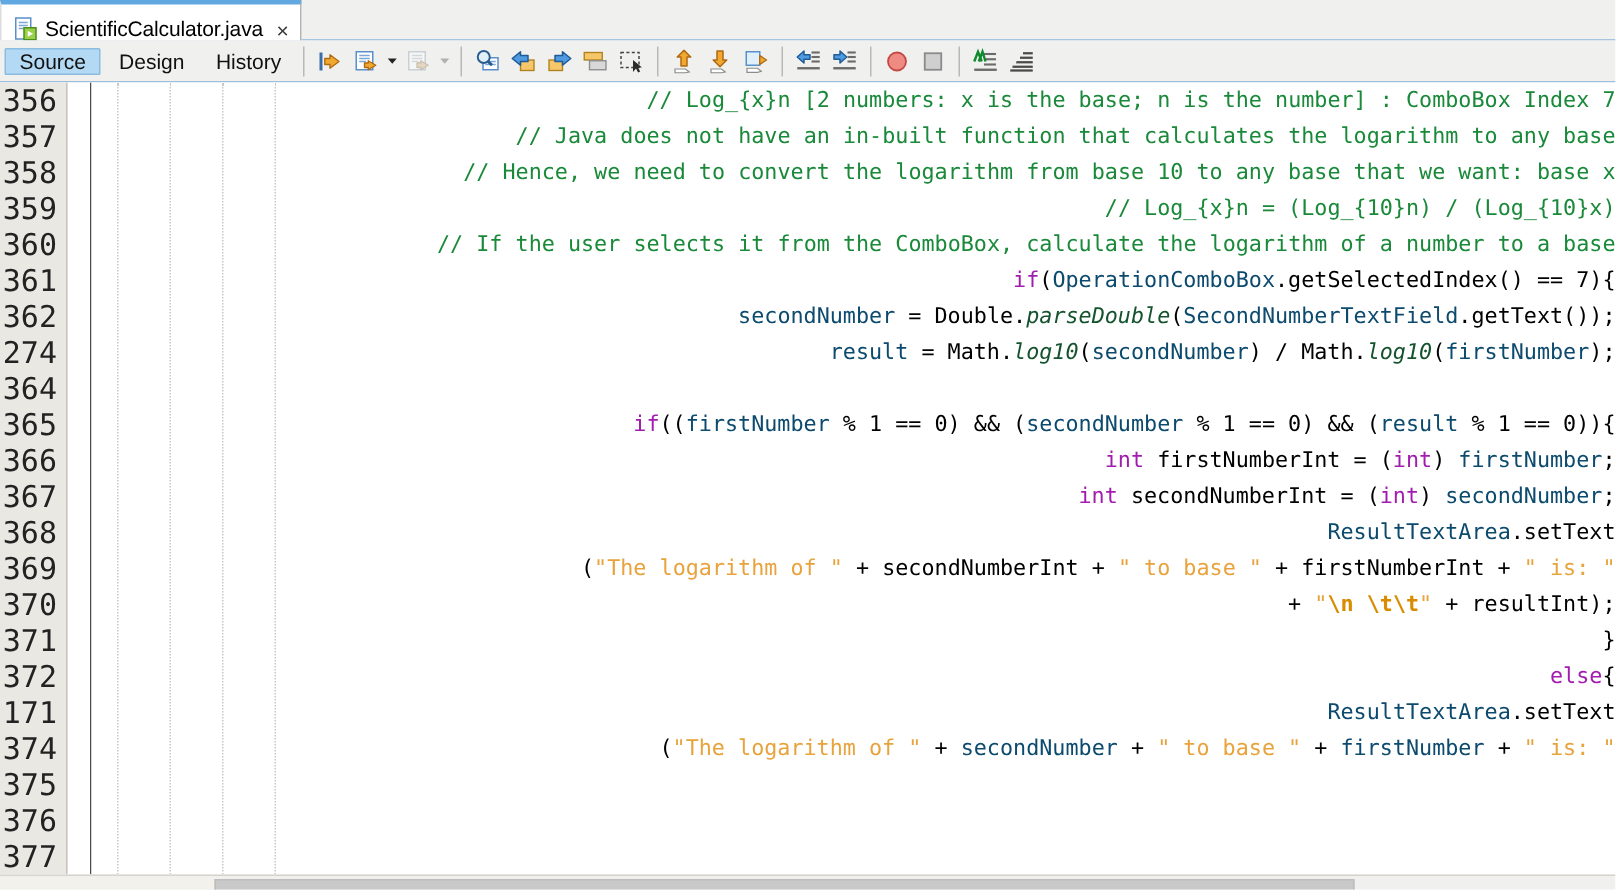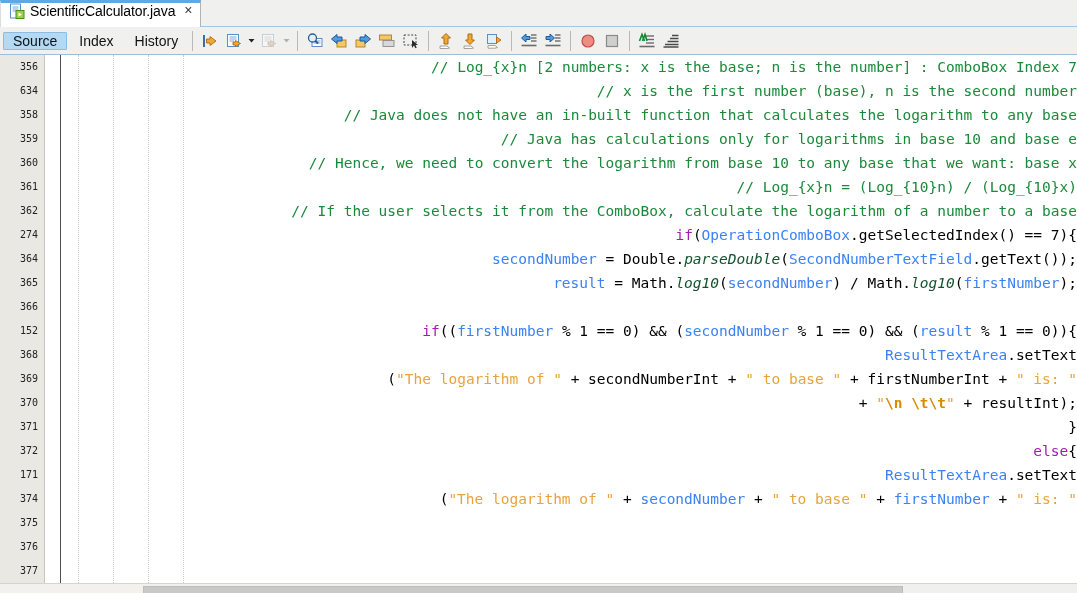--- a/index.html
+++ b/index.html
@@ -23,21 +23,21 @@
     background: #f0f0ef;
     border-bottom: 1px solid #a5c4e0;
     box-sizing: border-box;
   }
   .doc-tab {
     position: absolute;
     left: 0; top: 0;
     height: 27px;
     box-sizing: border-box;
     display: flex;
-    align-items: flex-start;
+    align-items: flex-end;
     padding: 0 6px 0 8px;
     background: #ffffff;
     border-top: 3px solid #62a8e0;
     border-right: 1px solid #b3b3b3;
     border-left: 1px solid #dcdcdc;
   }
   .tab-icon {
     width: 16px; height: 16px;
     margin-right: 5px;
     position: relative;
@@ -115,21 +115,21 @@
     background: #e9e8e2;
     border-right: 1px solid #c6c4bb;
     box-sizing: border-box;
   }
   .gutter-num {
     height: 24px;
     line-height: 24px;
     text-align: right;
     padding-right: 6px;
     font-family: "DejaVu Sans Mono", monospace;
-    font-size: 10px;
+    font-size: 20px;
     color: #222222;
     box-sizing: border-box;
   }
   .glyph-strip {
     position: absolute;
     left: 46px; top: 0; bottom: 0;
     width: 14px;
     background: #ffffff;
   }
   .folding-line {
@@ -161,21 +161,21 @@
     line-height: 24px;
     white-space: pre;
     font-family: "DejaVu Sans Mono", monospace;
     font-size: 14.5px;
     color: #000000;
   }
 
   
   .t-cmt  { color: #1a8a3a; }
   .t-kw   { color: #a21caf; }
-  .t-fld  { color: #3b82f6; }
+  .t-fld  { color: #0c4a6e; }
   .t-str  { color: #e8a33d; }
   .t-esc  { color: #d98c00; font-weight: bold; }
   .t-stat { font-style: italic; color: #14532d; }
   .t-plain{ color: #000000; }
 
   
   .hscroll {
     position: relative;
     height: 14px;
     background: #f0f0ef;
@@ -216,21 +216,21 @@
     <span class="tab-close">×</span>
   </div>
 </div>
 
 <div class="toolbar">
 
   <div class="view-tab active">
     <span>Source</span>
   </div>
   <div class="view-tab">
-    <span>Index</span>
+    <span>Design</span>
   </div>
   <div class="view-tab">
     <span>History</span>
   </div>
 
   <div class="tb-sep"></div>
 
   <div class="tb-btn">
     <svg width="18" height="18" viewBox="0 0 18 18">
       <rect x="2" y="3" width="2" height="12" fill="#3b6ea5"></rect>
@@ -397,31 +397,31 @@
         <line x1="1.5" y1="15" x2="16.5" y2="15"></line>
       </g>
     </svg>
   </div>
 </div>
 
 <div class="editor">
 
   <div class="gutter" id="gutter">
       <div class="gutter-num">356</div>
-      <div class="gutter-num">634</div>
+      <div class="gutter-num">357</div>
       <div class="gutter-num">358</div>
       <div class="gutter-num">359</div>
       <div class="gutter-num">360</div>
       <div class="gutter-num">361</div>
       <div class="gutter-num">362</div>
       <div class="gutter-num">274</div>
       <div class="gutter-num">364</div>
       <div class="gutter-num">365</div>
       <div class="gutter-num">366</div>
-      <div class="gutter-num">152</div>
+      <div class="gutter-num">367</div>
       <div class="gutter-num">368</div>
       <div class="gutter-num">369</div>
       <div class="gutter-num">370</div>
       <div class="gutter-num">371</div>
       <div class="gutter-num">372</div>
       <div class="gutter-num">171</div>
       <div class="gutter-num">374</div>
       <div class="gutter-num">375</div>
       <div class="gutter-num">376</div>
       <div class="gutter-num">377</div>
@@ -429,31 +429,31 @@
   <div class="glyph-strip"></div>
   <div class="folding-line"></div>
 
   <div class="code-area">
     <div class="indent-guide" style="left:17px"></div>
     <div class="indent-guide" style="left:52px"></div>
     <div class="indent-guide" style="left:87px"></div>
     <div class="indent-guide" style="left:122px"></div>
     <div class="code-lines" id="codelines">
         <div class="code-line"><span class="t-cmt">        // Log_{x}n [2 numbers: x is the base; n is the number] : ComboBox Index 7</span></div>
-        <div class="code-line"><span class="t-cmt">        // x is the first number (base), n is the second number</span></div>
         <div class="code-line"><span class="t-cmt">        // Java does not have an in-built function that calculates the logarithm to any base</span></div>
-        <div class="code-line"><span class="t-cmt">        // Java has calculations only for logarithms in base 10 and base e</span></div>
         <div class="code-line"><span class="t-cmt">        // Hence, we need to convert the logarithm from base 10 to any base that we want: base x</span></div>
         <div class="code-line"><span class="t-cmt">        // Log_{x}n = (Log_{10}n) / (Log_{10}x)</span></div>
         <div class="code-line"><span class="t-cmt">        // If the user selects it from the ComboBox, calculate the logarithm of a number to a base</span></div>
         <div class="code-line"><span class="t-plain">        </span><span class="t-kw">if</span><span class="t-plain">(</span><span class="t-fld">OperationComboBox</span><span class="t-plain">.getSelectedIndex() == 7){</span></div>
         <div class="code-line"><span class="t-plain">            </span><span class="t-fld">secondNumber</span><span class="t-plain"> = Double.</span><span class="t-stat">parseDouble</span><span class="t-plain">(</span><span class="t-fld">SecondNumberTextField</span><span class="t-plain">.getText());</span></div>
         <div class="code-line"><span class="t-plain">            </span><span class="t-fld">result</span><span class="t-plain"> = Math.</span><span class="t-stat">log10</span><span class="t-plain">(</span><span class="t-fld">secondNumber</span><span class="t-plain">) / Math.</span><span class="t-stat">log10</span><span class="t-plain">(</span><span class="t-fld">firstNumber</span><span class="t-plain">);</span></div>
         <div class="code-line"><span class="t-plain"></span></div>
         <div class="code-line"><span class="t-plain">            </span><span class="t-kw">if</span><span class="t-plain">((</span><span class="t-fld">firstNumber</span><span class="t-plain"> % 1 == 0) &amp;&amp; (</span><span class="t-fld">secondNumber</span><span class="t-plain"> % 1 == 0) &amp;&amp; (</span><span class="t-fld">result</span><span class="t-plain"> % 1 == 0)){</span></div>
+        <div class="code-line"><span class="t-plain">                </span><span class="t-kw">int</span><span class="t-plain"> firstNumberInt = (</span><span class="t-kw">int</span><span class="t-plain">) </span><span class="t-fld">firstNumber</span><span class="t-plain">;</span></div>
+        <div class="code-line"><span class="t-plain">                </span><span class="t-kw">int</span><span class="t-plain"> secondNumberInt = (</span><span class="t-kw">int</span><span class="t-plain">) </span><span class="t-fld">secondNumber</span><span class="t-plain">;</span></div>
         <div class="code-line"><span class="t-plain">                </span><span class="t-fld">ResultTextArea</span><span class="t-plain">.setText</span></div>
         <div class="code-line"><span class="t-plain">                (</span><span class="t-str">"The logarithm of "</span><span class="t-plain"> + secondNumberInt + </span><span class="t-str">" to base "</span><span class="t-plain"> + firstNumberInt + </span><span class="t-str">" is: "</span></div>
         <div class="code-line"><span class="t-plain">                    + </span><span class="t-str">"</span><span class="t-esc">\n</span><span class="t-str"> </span><span class="t-esc">\t\t</span><span class="t-str">"</span><span class="t-plain"> + resultInt);</span></div>
         <div class="code-line"><span class="t-plain">            }</span></div>
         <div class="code-line"><span class="t-plain">            </span><span class="t-kw">else</span><span class="t-plain">{</span></div>
         <div class="code-line"><span class="t-plain">                </span><span class="t-fld">ResultTextArea</span><span class="t-plain">.setText</span></div>
         <div class="code-line"><span class="t-plain">                (</span><span class="t-str">"The logarithm of "</span><span class="t-plain"> + </span><span class="t-fld">secondNumber</span><span class="t-plain"> + </span><span class="t-str">" to base "</span><span class="t-plain"> + </span><span class="t-fld">firstNumber</span><span class="t-plain"> + </span><span class="t-str">" is: "</span></div>
       </div>
   </div>
 </div>

